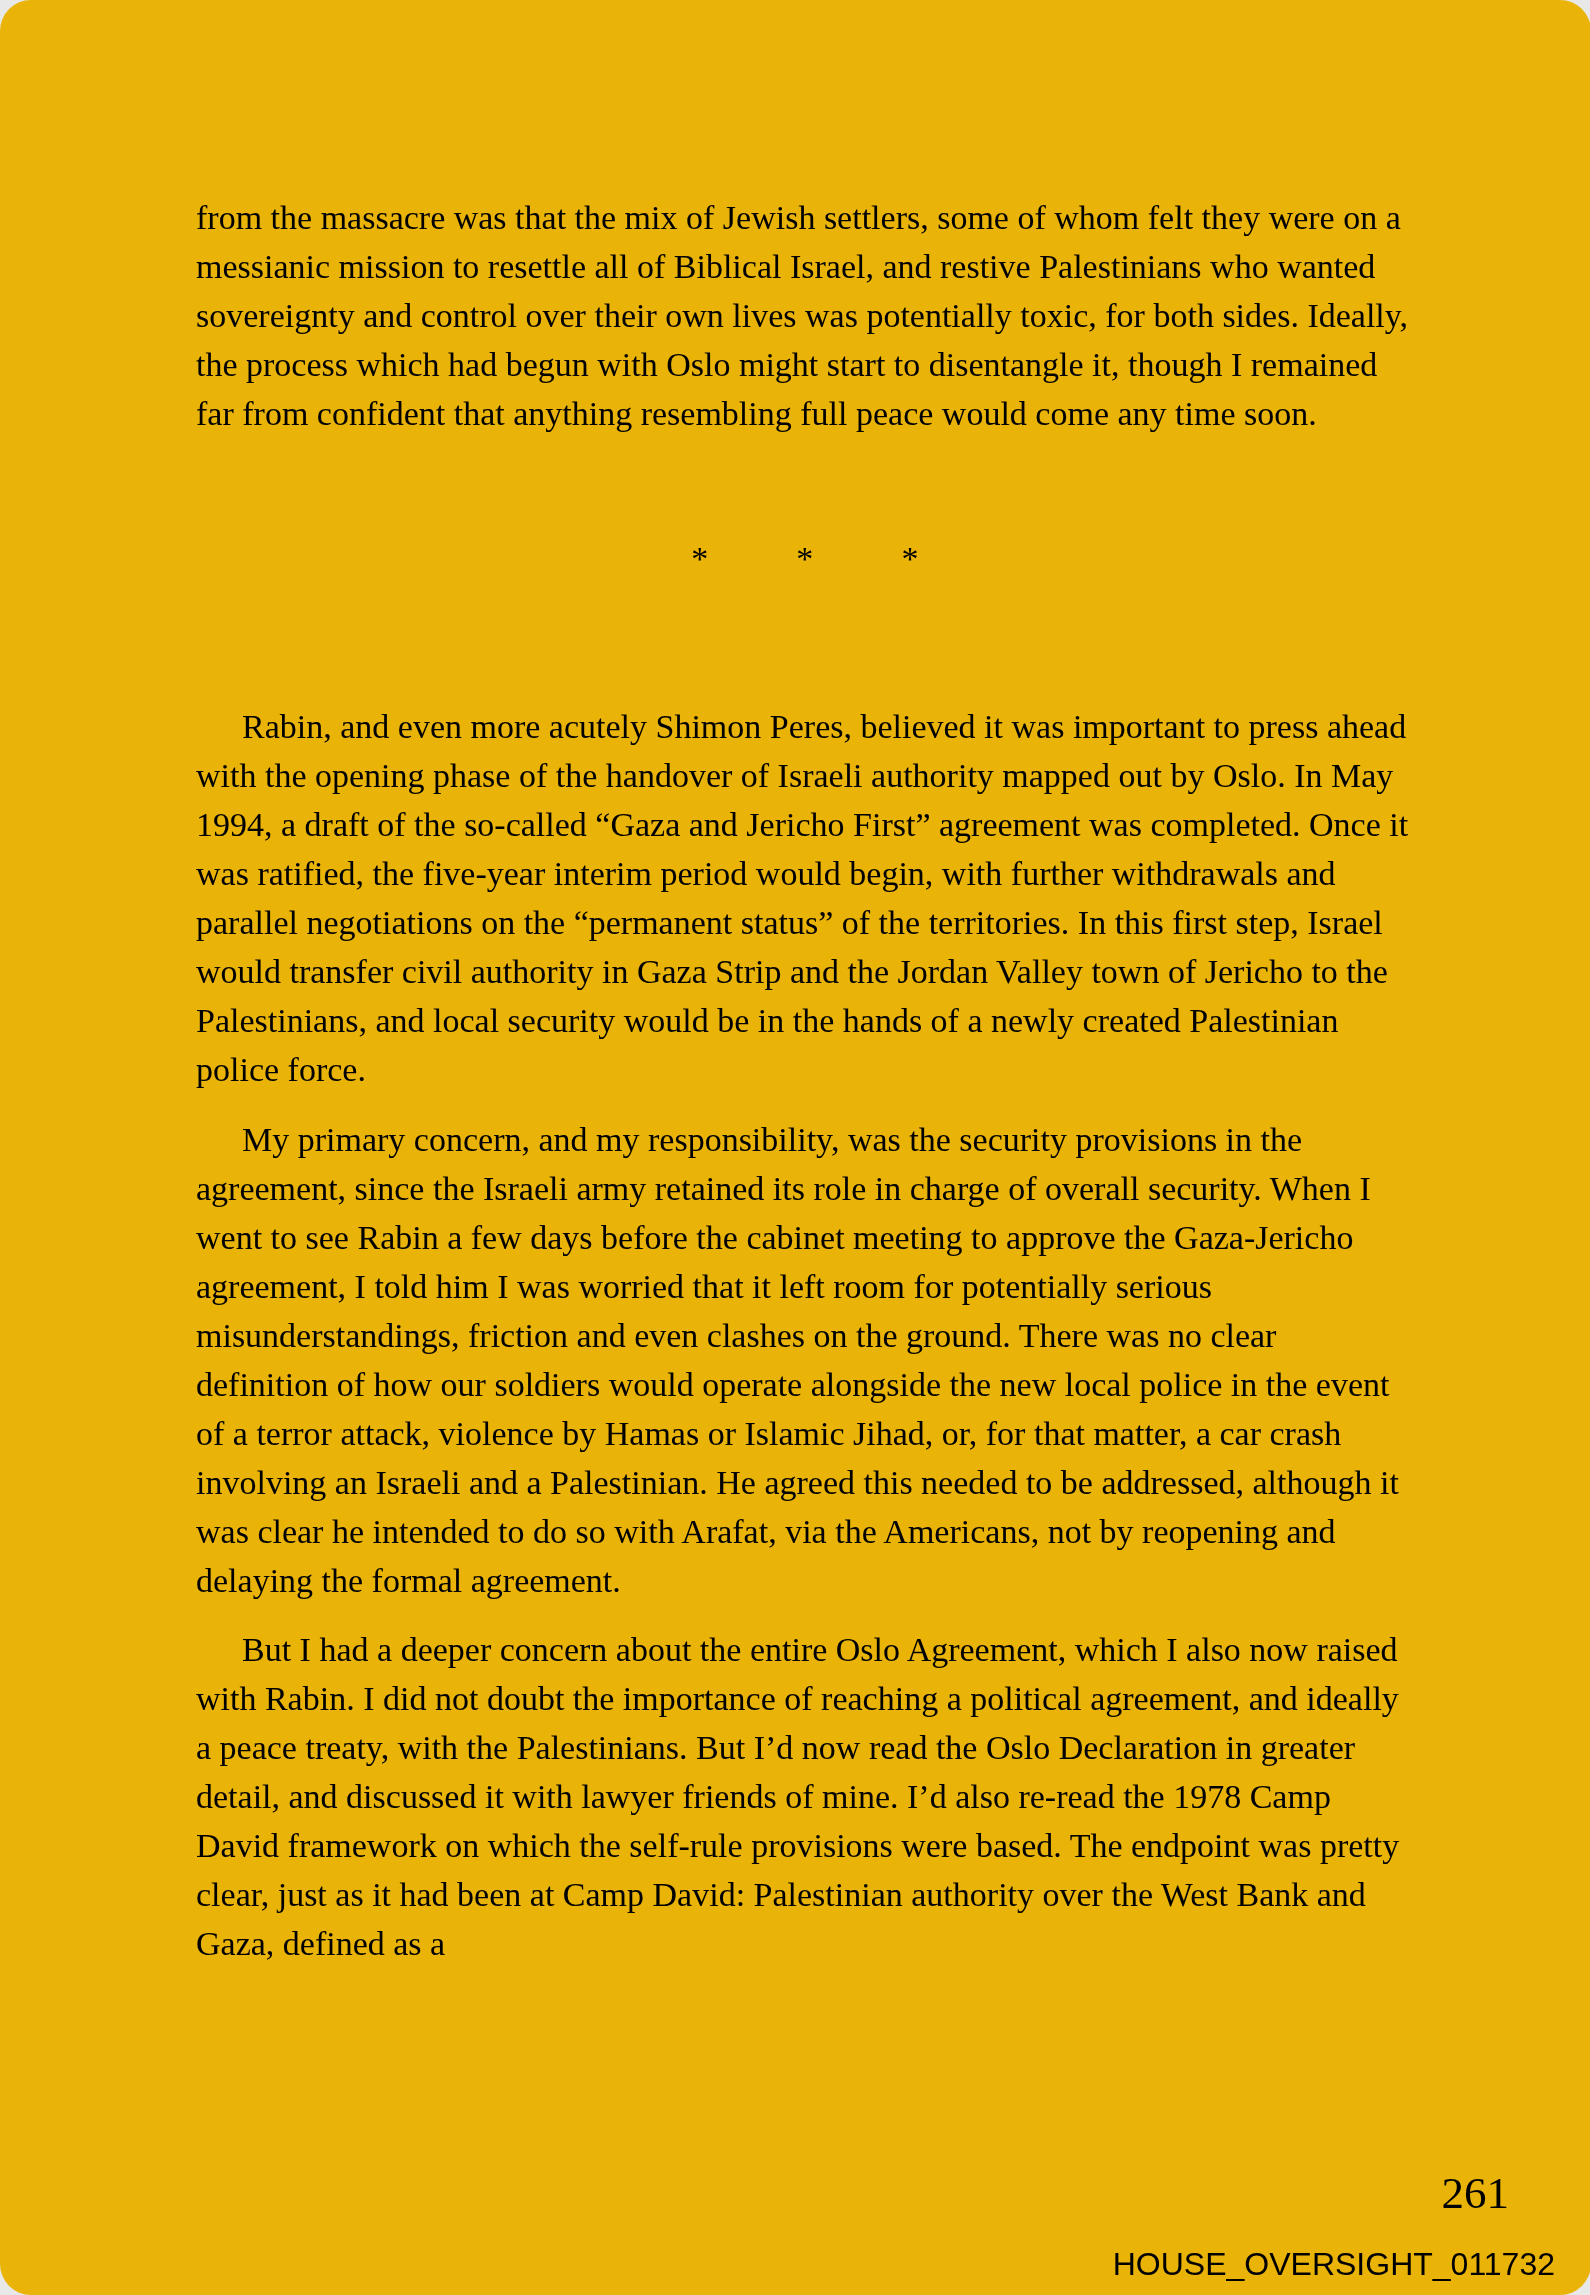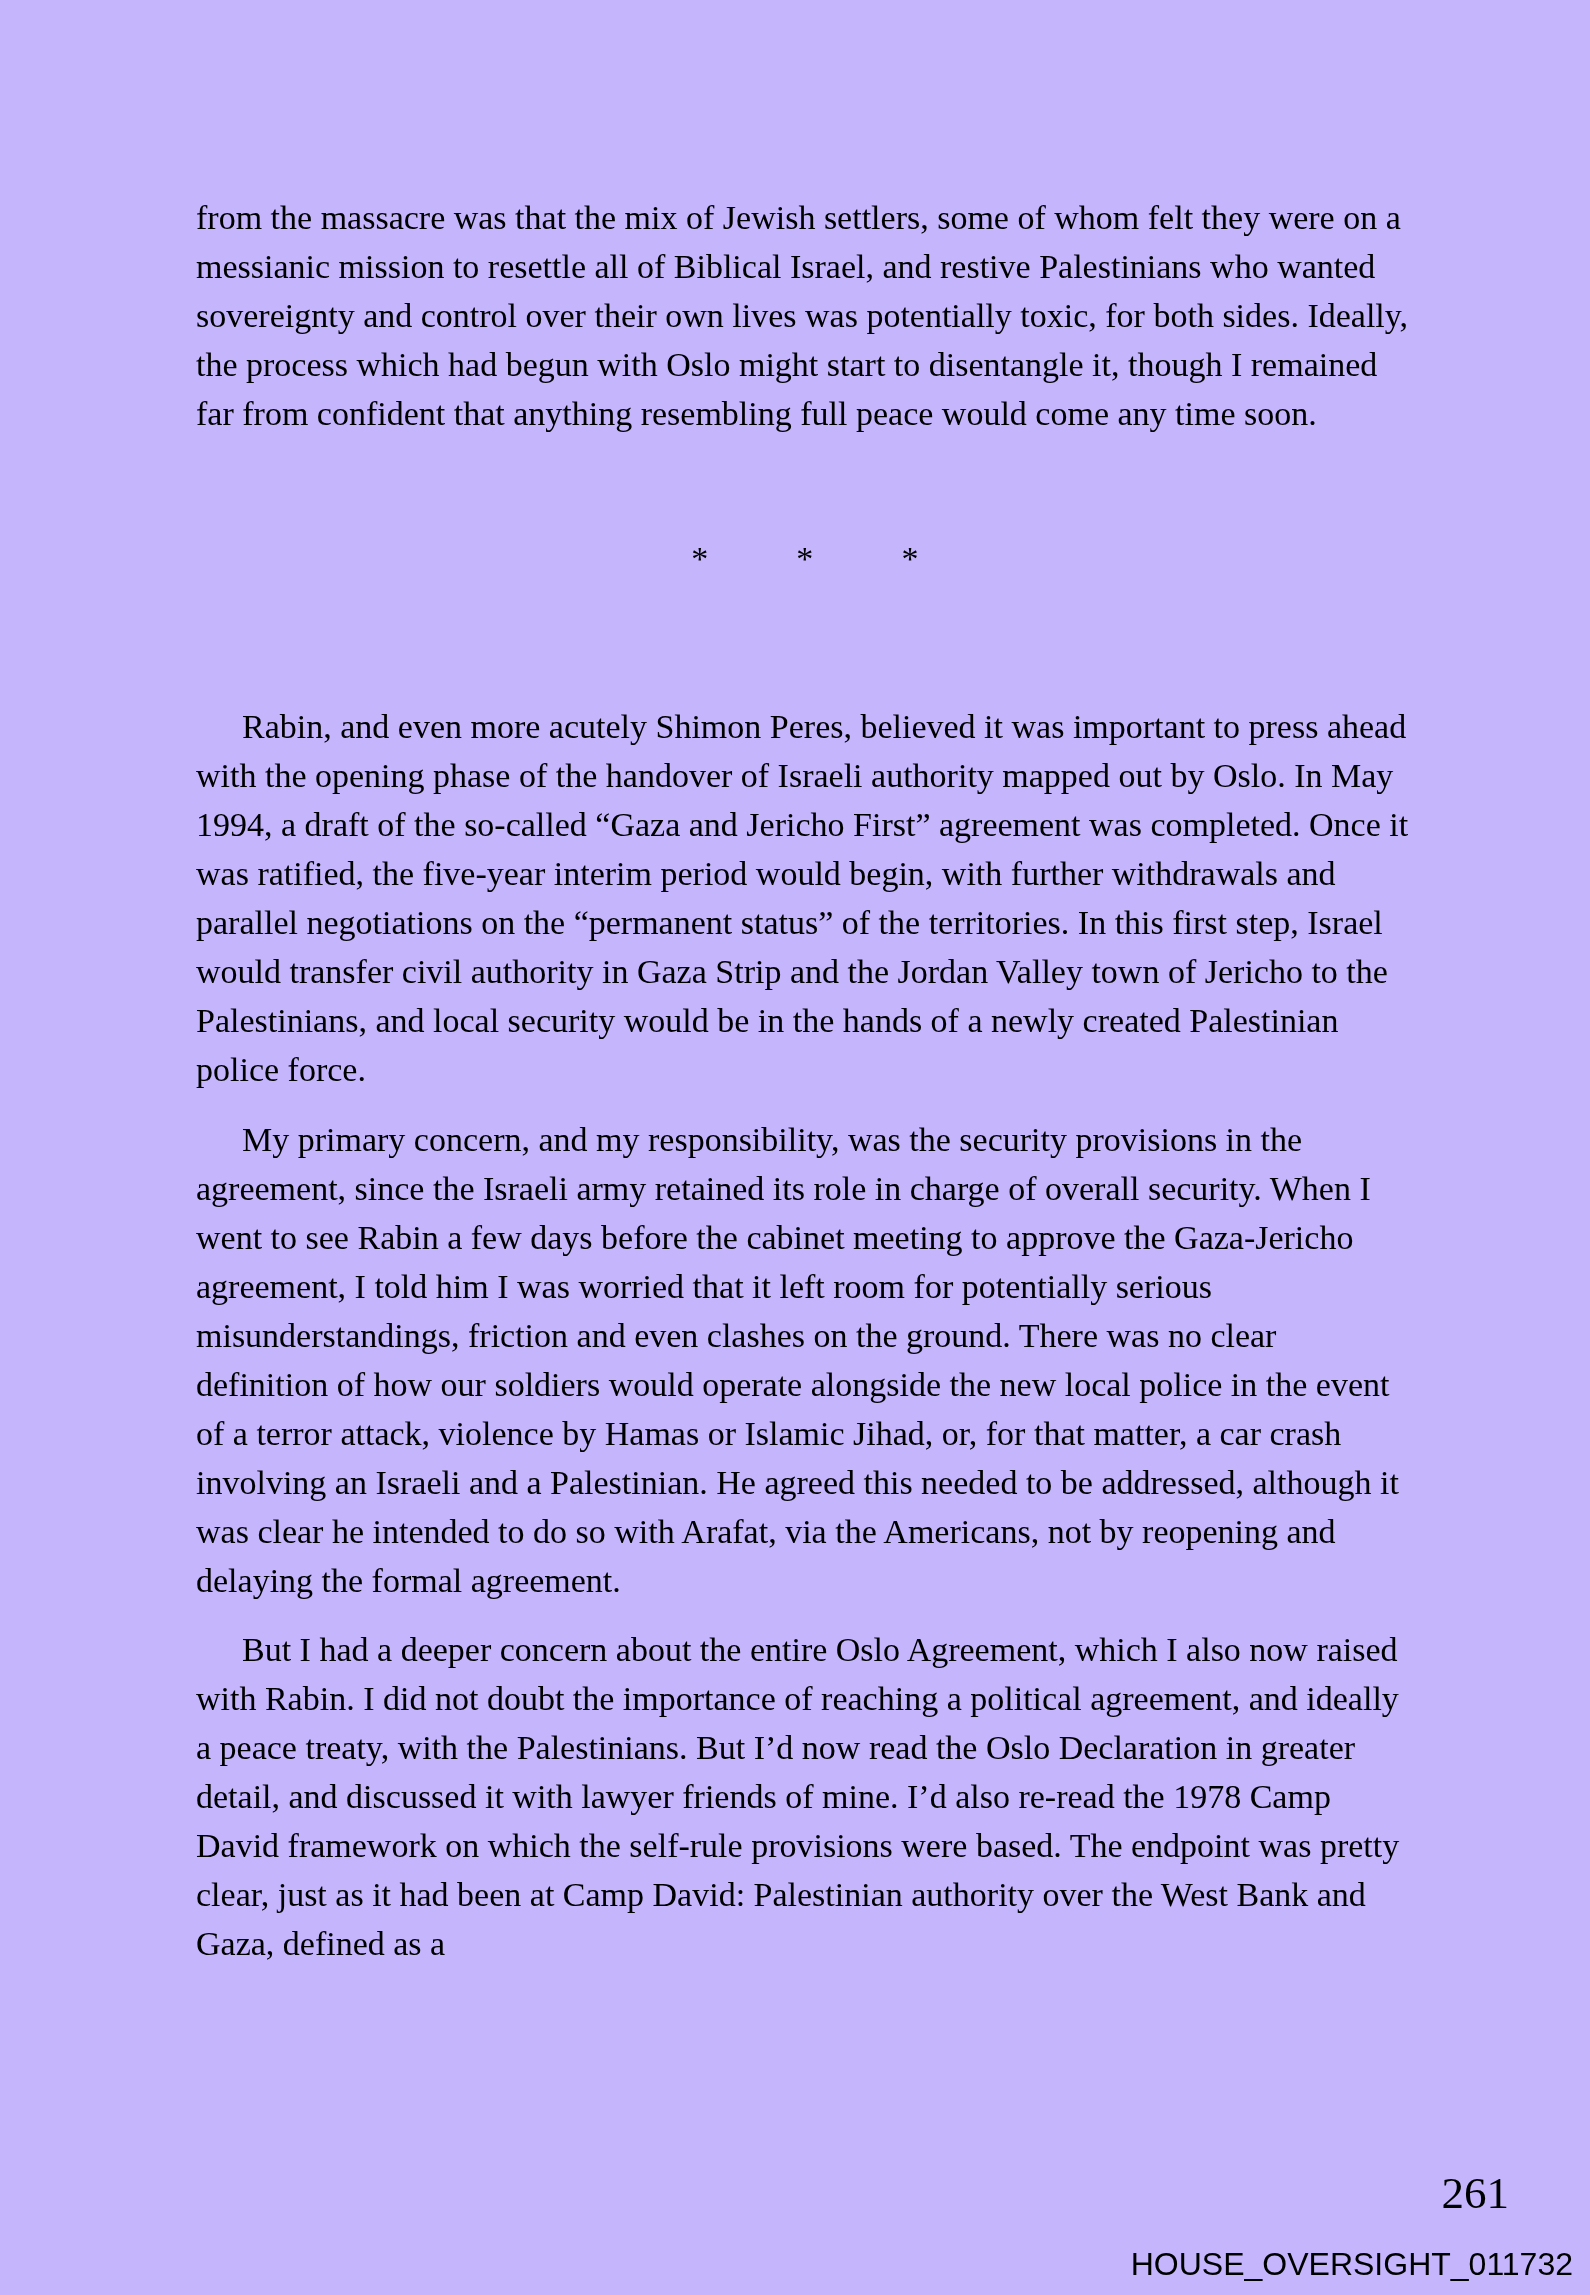--- a/index.html
+++ b/index.html
@@ -5,24 +5,25 @@
   html, body {
     margin: 0;
     padding: 0;
     background: #e8e8e8;
   }
   .page {
     position: relative;
     width: 1591px;
     height: 2295px;
     margin: 0 auto;
-    background: #c4b5fd;
+    background: #eab308;
     color: #000000;
     font-family: "Liberation Serif", serif;
     overflow: hidden;
+    border-radius: 31px;
   }
   .text-block {
     position: absolute;
     left: 196px;
     top: 193px;
     width: 1219px;
     font-size: 34px;
     line-height: 49px;
     text-align: left;
   }
@@ -41,21 +42,21 @@
   }
   .page-number {
     position: absolute;
     right: 82px;
     bottom: 76px;
     font-size: 45px;
     font-family: "Liberation Serif", serif;
   }
   .bates-stamp {
     position: absolute;
-    right: 18px;
+    right: 36px;
     bottom: 11.6px;
     font-size: 32px;
     font-family: "Liberation Sans", sans-serif;
   }
 </style>
 </head>
 <body>
 
 <div class="page">
   <div class="text-block">

